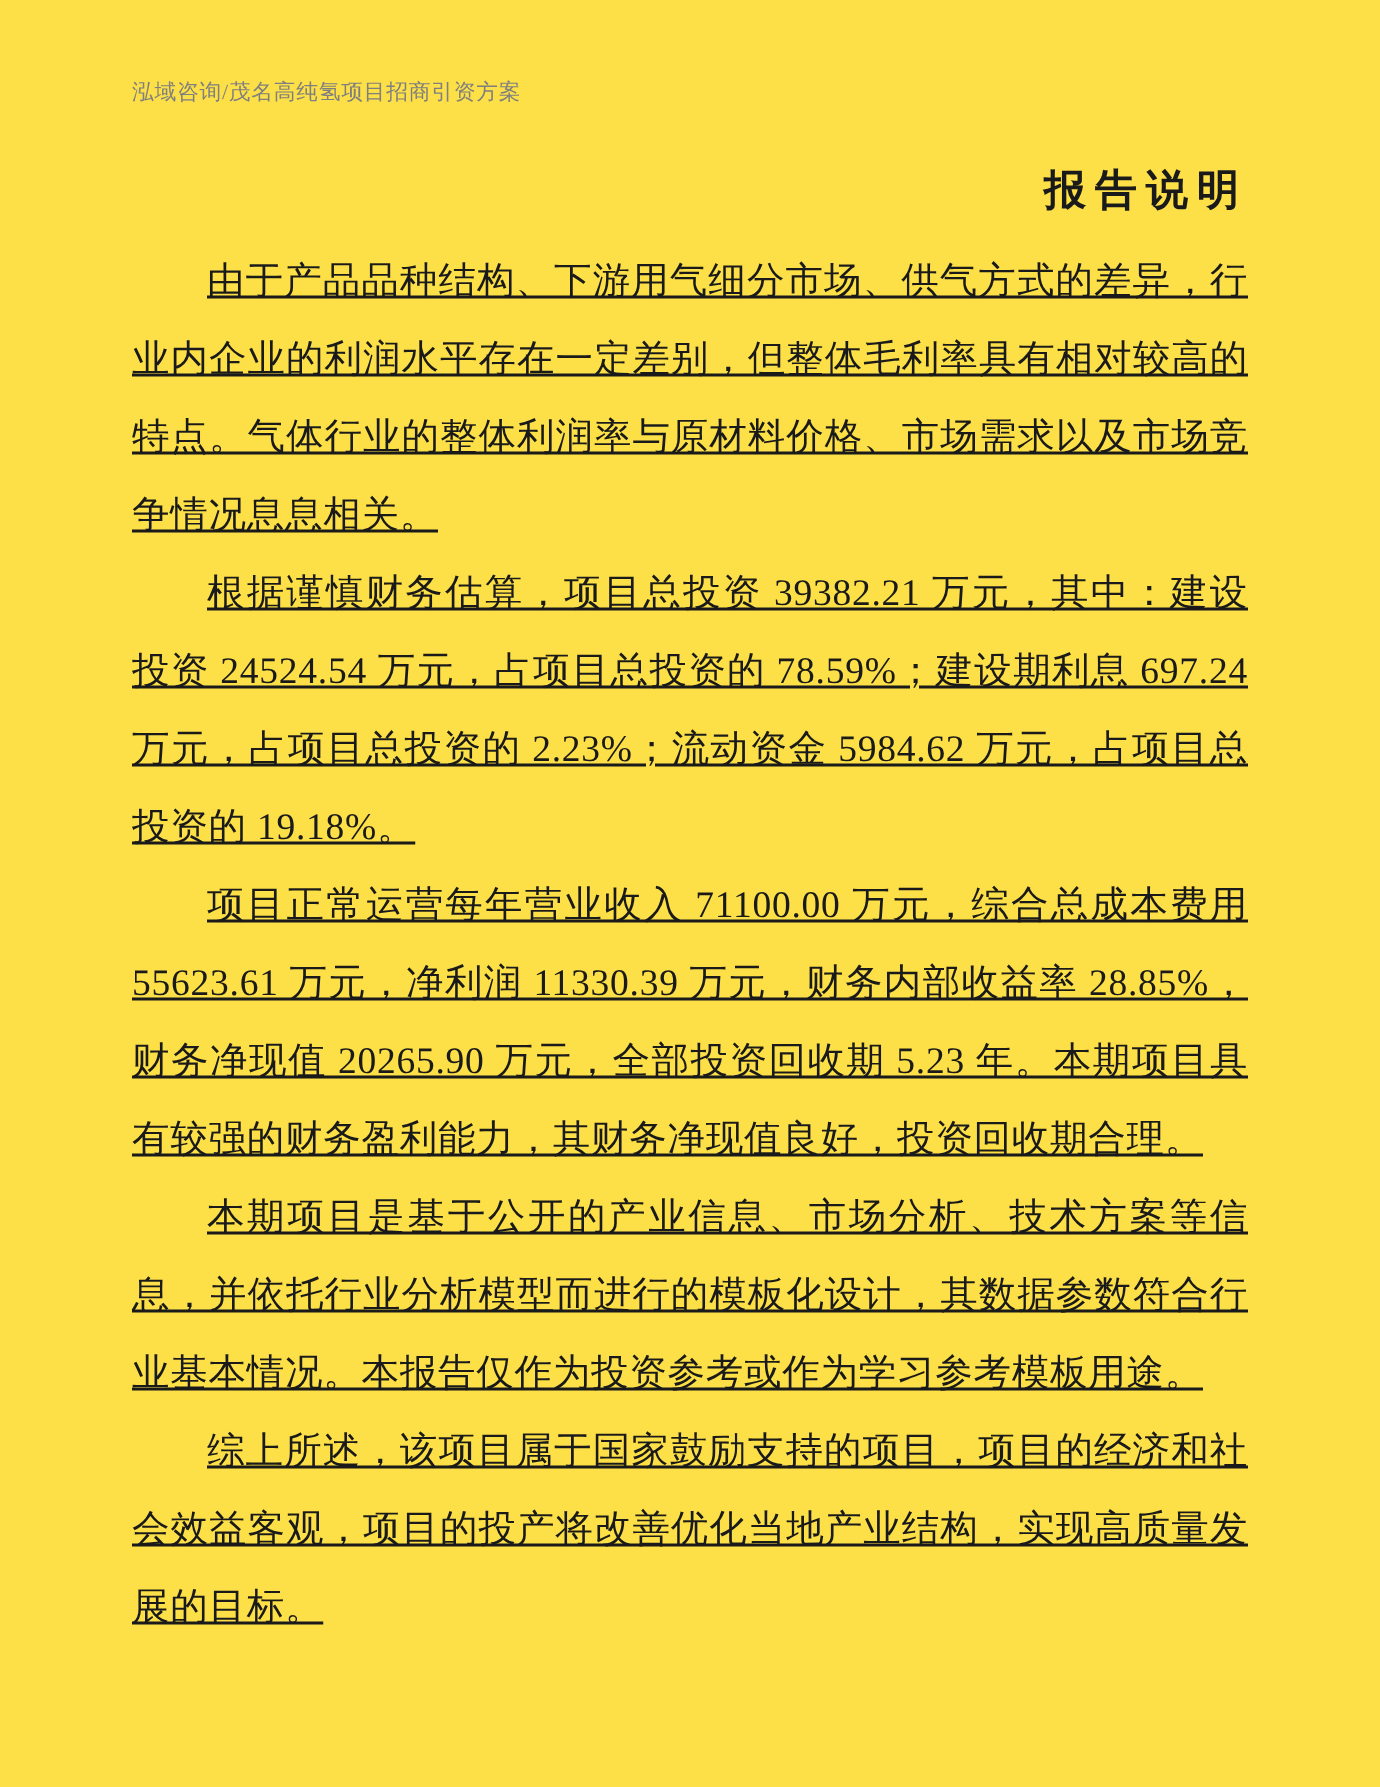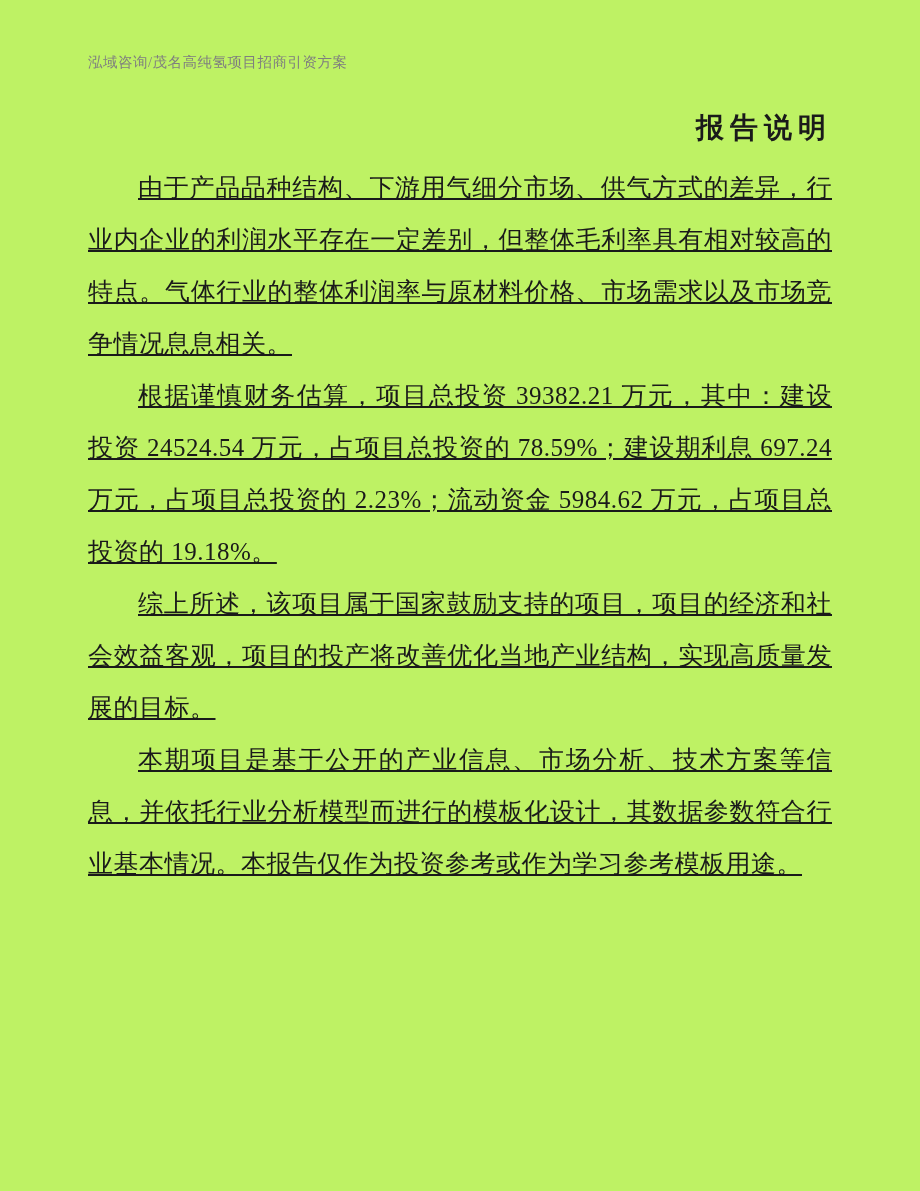--- a/index.html
+++ b/index.html
@@ -5,21 +5,21 @@
   * { margin: 0; padding: 0; box-sizing: border-box; }
   html, body { background: #ffffff; }
   body {
     font-family: "Liberation Serif", "DejaVu Serif", serif;
   }
   .page {
     position: relative;
     width: 920px;
     height: 1191px;
     margin: 0 auto;
-    background: #bef264;
+    background: #fde047;
     padding: 52px 88px 0 88px;
     overflow: hidden;
   }
   .page-header {
     font-size: 14.5px;
     line-height: 20px;
     color: #7f7f7f;
     letter-spacing: 0.5px;
   }
   .page-title {
@@ -48,16 +48,17 @@
 <body>
 
 <div class="page">
   <div class="page-header">泓域咨询/茂名高纯氢项目招商引资方案</div>
 
   <h1 class="page-title">报告说明</h1>
 
   <div class="doc-body">
     <p>由于产品品种结构、下游用气细分市场、供气方式的差异，行业内企业的利润水平存在一定差别，但整体毛利率具有相对较高的特点。气体行业的整体利润率与原材料价格、市场需求以及市场竞争情况息息相关。</p>
     <p>根据谨慎财务估算，项目总投资 39382.21 万元，其中：建设投资 24524.54 万元，占项目总投资的 78.59%；建设期利息 697.24 万元，占项目总投资的 2.23%；流动资金 5984.62 万元，占项目总投资的 19.18%。</p>
+    <p>项目正常运营每年营业收入 71100.00 万元，综合总成本费用 55623.61 万元，净利润 11330.39 万元，财务内部收益率 28.85%，财务净现值 20265.90 万元，全部投资回收期 5.23 年。本期项目具有较强的财务盈利能力，其财务净现值良好，投资回收期合理。</p>
+    <p>本期项目是基于公开的产业信息、市场分析、技术方案等信息，并依托行业分析模型而进行的模板化设计，其数据参数符合行业基本情况。本报告仅作为投资参考或作为学习参考模板用途。</p>
     <p>综上所述，该项目属于国家鼓励支持的项目，项目的经济和社会效益客观，项目的投产将改善优化当地产业结构，实现高质量发展的目标。</p>
-    <p>本期项目是基于公开的产业信息、市场分析、技术方案等信息，并依托行业分析模型而进行的模板化设计，其数据参数符合行业基本情况。本报告仅作为投资参考或作为学习参考模板用途。</p>
   </div>
 </div>
 
 </body></html>

